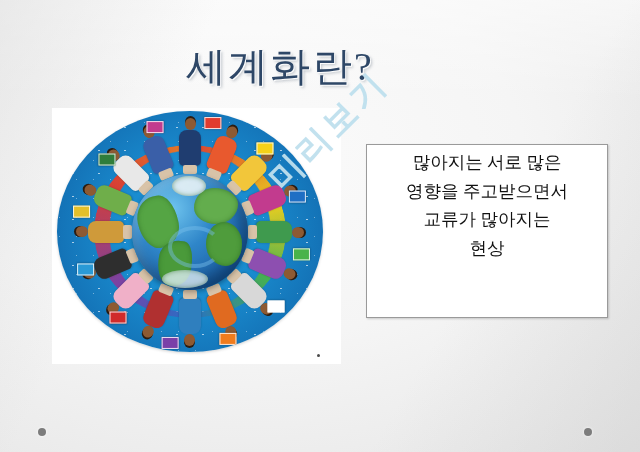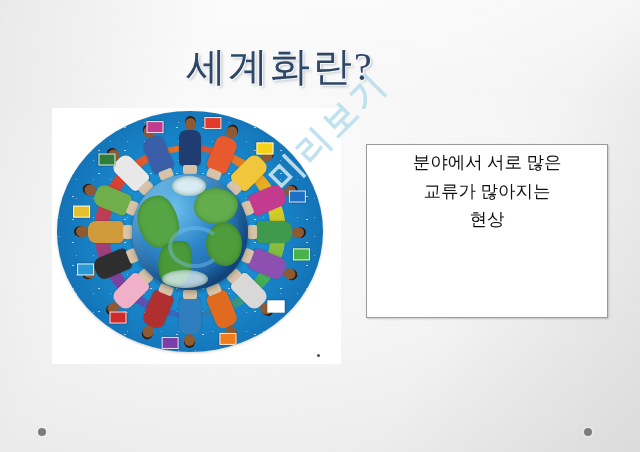--- a/index.html
+++ b/index.html
@@ -389,21 +389,22 @@
       <div class="swirl"></div>
     </div>
   </div>
 
   <div id="stray-dot"></div>
 
   <div id="watermark">미리보기</div>
 
   <div id="body-box"></div>
   <div id="body-text">
-      <div class="line">분야에서 서로 많은</div>
+      <div class="line">많아지는 서로 많은</div>
+      <div class="line">영향을 주고받으면서</div>
       <div class="line">교류가 많아지는</div>
       <div class="line">현상</div>
     </div>
 
   <div class="deco-dot" id="deco-dot-left"></div>
   <div class="deco-dot" id="deco-dot-right"></div>
 
 </div>
 
 </body></html>

